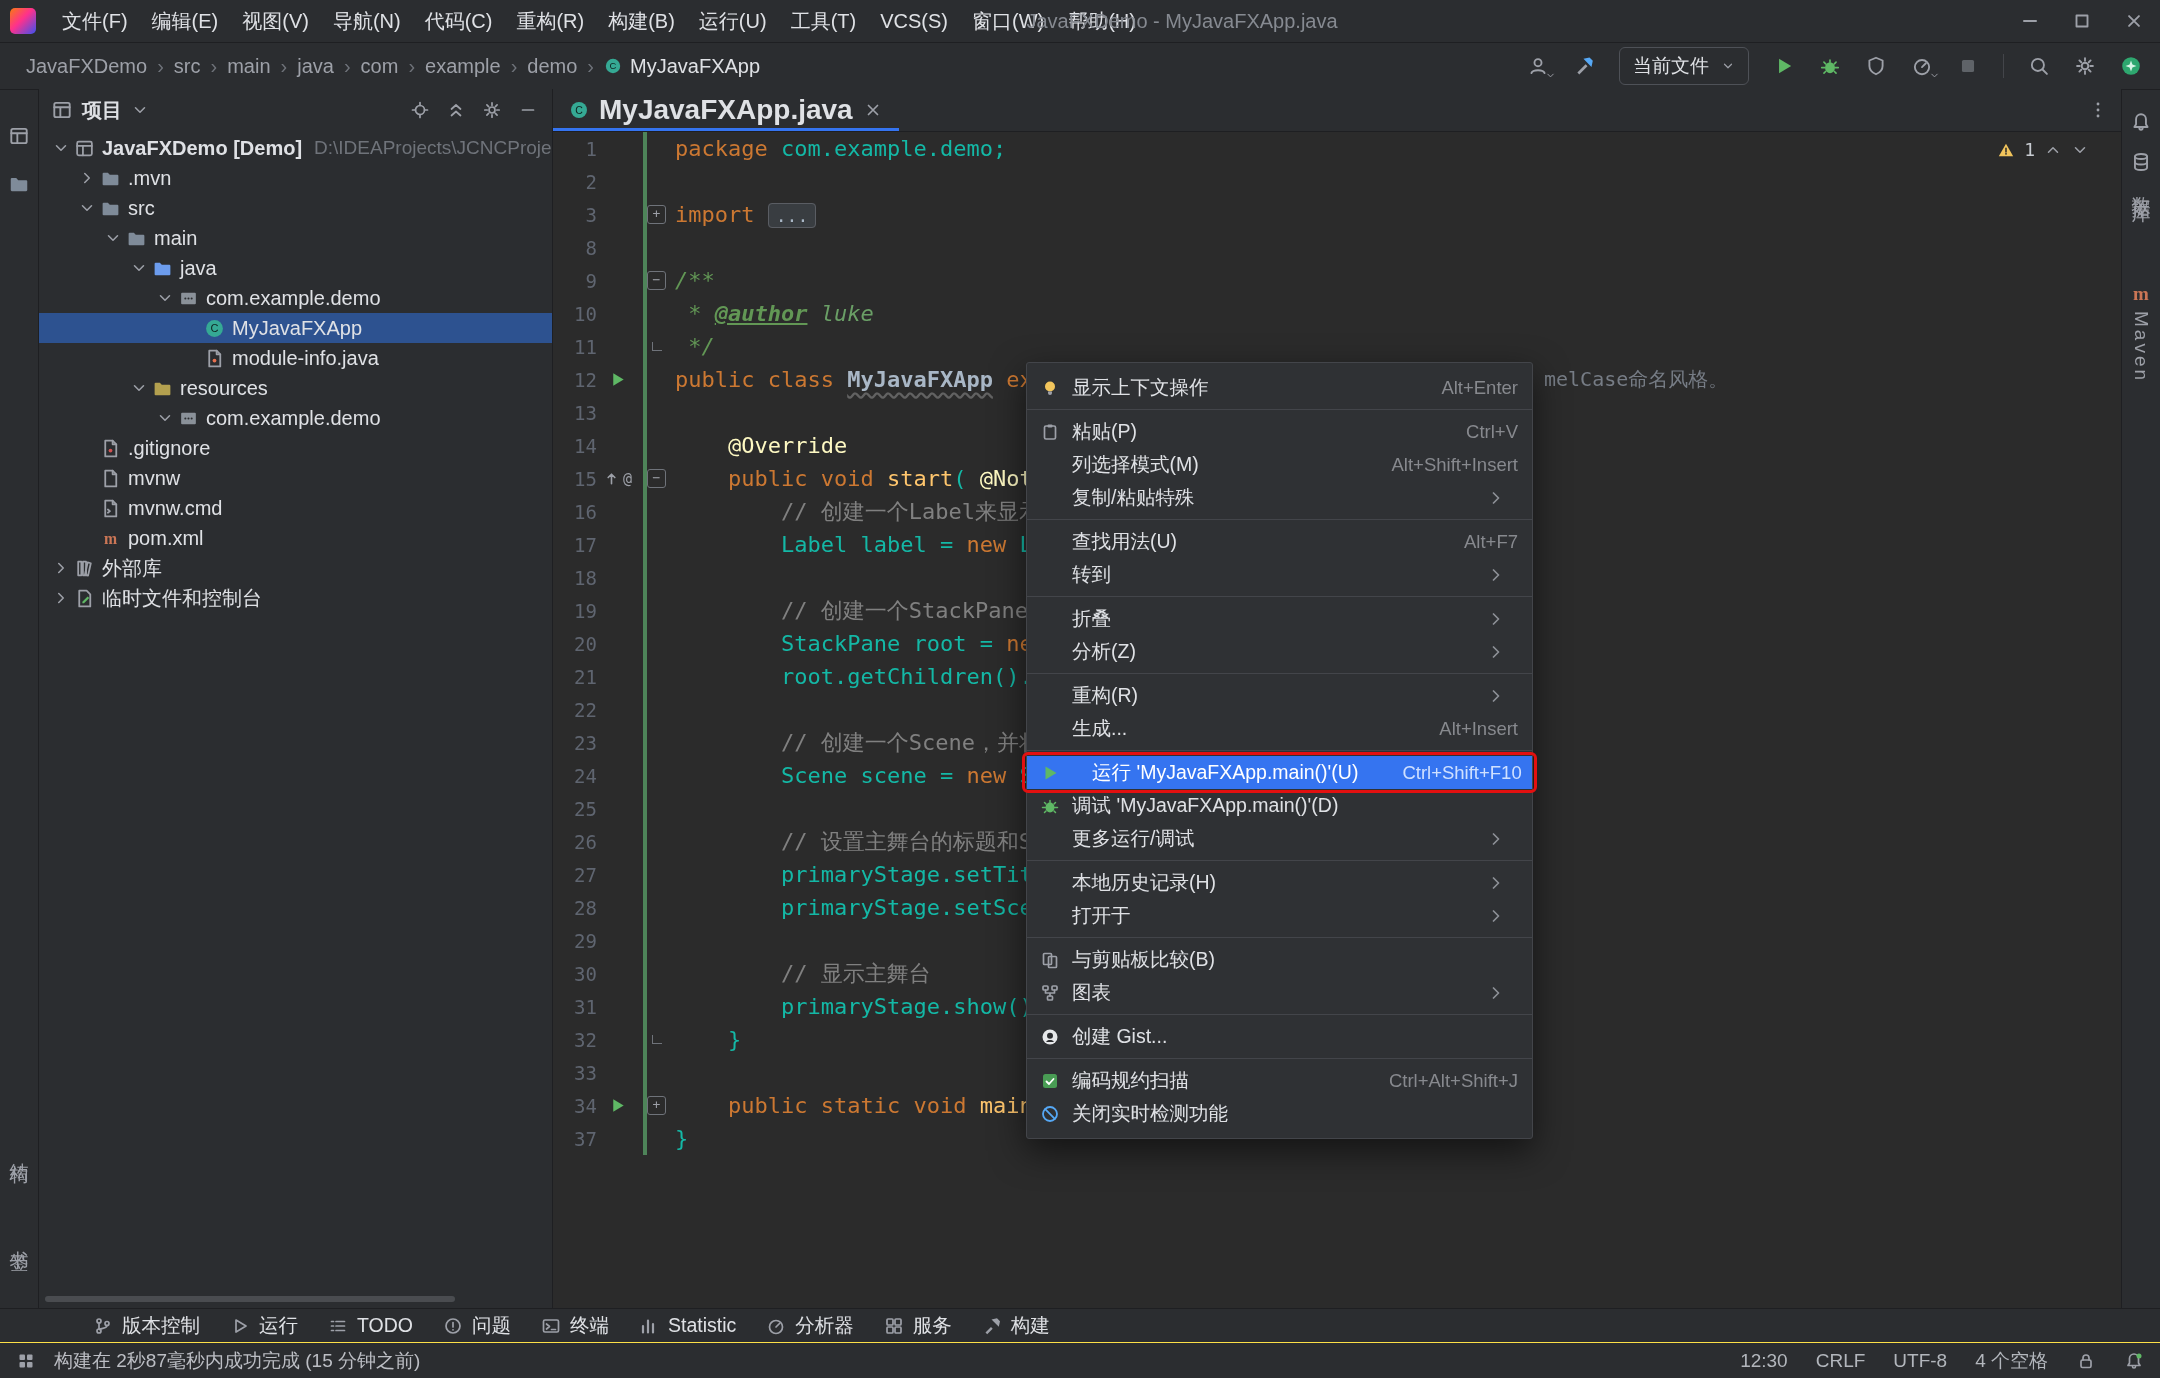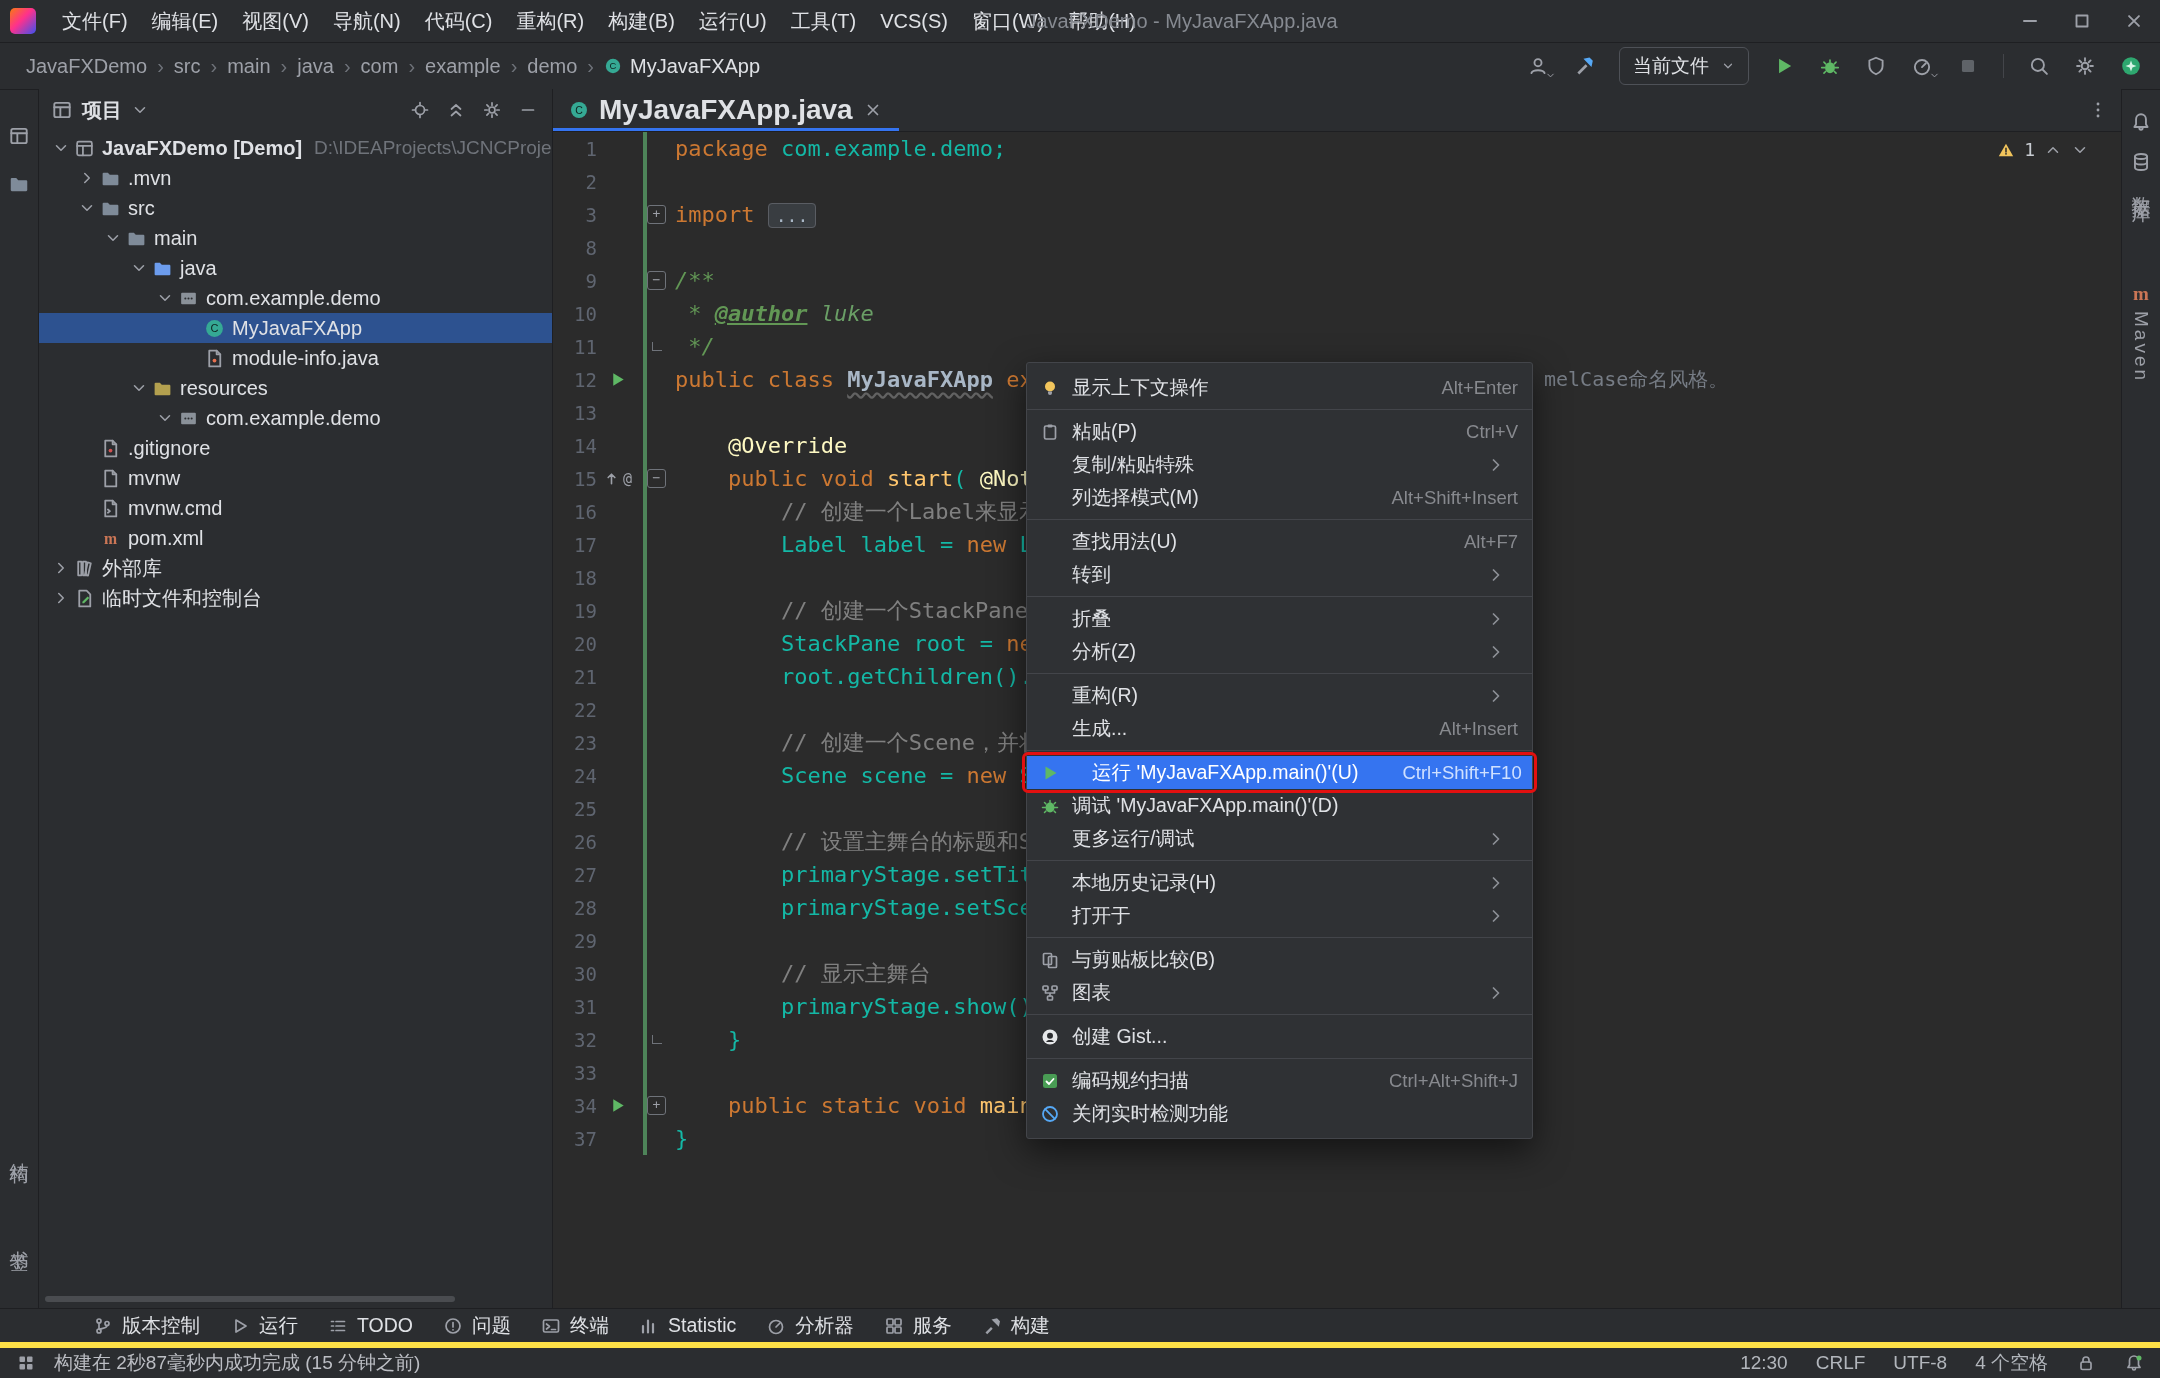--- a/index.html
+++ b/index.html
@@ -94,21 +94,21 @@
   .tk-fb{background:#393d41;border:1px solid #5a5d63;border-radius:4px;padding:1px 7px;font-size:18px;color:#a9b7c6;}
   .ehint{position:absolute;left:991px;top:0;height:33px;display:flex;align-items:center;font-size:20px;color:#767c85;white-space:nowrap;}
   .inspect-widget{position:absolute;top:7px;right:32px;display:flex;align-items:center;gap:9px;font-size:18px;color:#c8ccd2;}
   .inspect-widget .ic svg{width:18px;height:18px;}
 
   
   .tool-bar{position:absolute;left:0;right:0;bottom:36px;height:34px;border-top:1px solid #1e1f22;background:#2b2d30;
             display:flex;align-items:center;padding-left:78px;box-sizing:border-box;}
   .tbi{display:inline-flex;align-items:center;gap:9px;padding:0 15px;font-size:19.5px;color:#dfe1e5;height:100%;}
   .tbi .ic svg{width:20px;height:20px;}
-  .statusbar{position:absolute;left:0;right:0;bottom:0;height:36px;background:#2b2d30;border-top:6px solid #fde047;
+  .statusbar{position:absolute;left:0;right:0;bottom:0;height:36px;background:#2b2d30;border-top:1px solid #fde047;
              display:flex;align-items:center;padding:0 16px;gap:14px;box-sizing:border-box;}
   .statusbar .ic svg{width:20px;height:20px;}
   .status-msg{font-size:19px;color:#bcbec4;margin-left:4px;white-space:nowrap;}
   .status-right{margin-left:auto;display:flex;align-items:center;gap:28px;}
   .sbi{font-size:19px;color:#b2b6bc;white-space:nowrap;}
 
   
   .context-menu{position:absolute;left:1026px;top:362px;width:507px;background:#2f3134;border:1px solid #43454a;
                 border-radius:3px;box-shadow:0 12px 34px rgba(0,0,0,.55);padding:8px 0;z-index:50;box-sizing:border-box;}
   .mrow{height:33px;display:flex;align-items:center;padding:0 14px 0 10px;font-size:19.5px;color:#dfe1e5;position:relative;white-space:nowrap;}
@@ -983,31 +983,31 @@
           <svg viewBox="0 0 20 20">
             <rect class="st" x="4.5" y="4" width="11" height="13" rx="1.5"></rect>
             <rect x="7.5" y="2.5" width="5" height="3" rx="1" fill="#9da0a8"></rect>
           </svg>
         </span>
         <span class="mlbl">粘贴(P)</span>
         <span class="msc">Ctrl+V</span>
       </div>
       <div class="mrow">
         <span class="ic" style="width:26px;margin-right:9px;"></span>
+        <span class="mlbl">列选择模式(M)</span>
+        <span class="msc">Alt+Shift+Insert</span>
+      </div>
+      <div class="mrow">
+        <span class="ic" style="width:26px;margin-right:9px;"></span>
         <span class="mlbl">复制/粘贴特殊</span>
         <span class="ic marr">
           <svg viewBox="0 0 20 20">
             <path class="st" d="M7.5 5l5 5-5 5"></path>
           </svg>
         </span>
-      </div>
-      <div class="mrow">
-        <span class="ic" style="width:26px;margin-right:9px;"></span>
-        <span class="mlbl">列选择模式(M)</span>
-        <span class="msc">Alt+Shift+Insert</span>
       </div>
       <div class="msep"></div>
       <div class="mrow">
         <span class="ic" style="width:26px;margin-right:9px;"></span>
         <span class="mlbl">查找用法(U)</span>
         <span class="msc">Alt+F7</span>
       </div>
       <div class="mrow">
         <span class="ic" style="width:26px;margin-right:9px;"></span>
         <span class="mlbl">转到</span>

